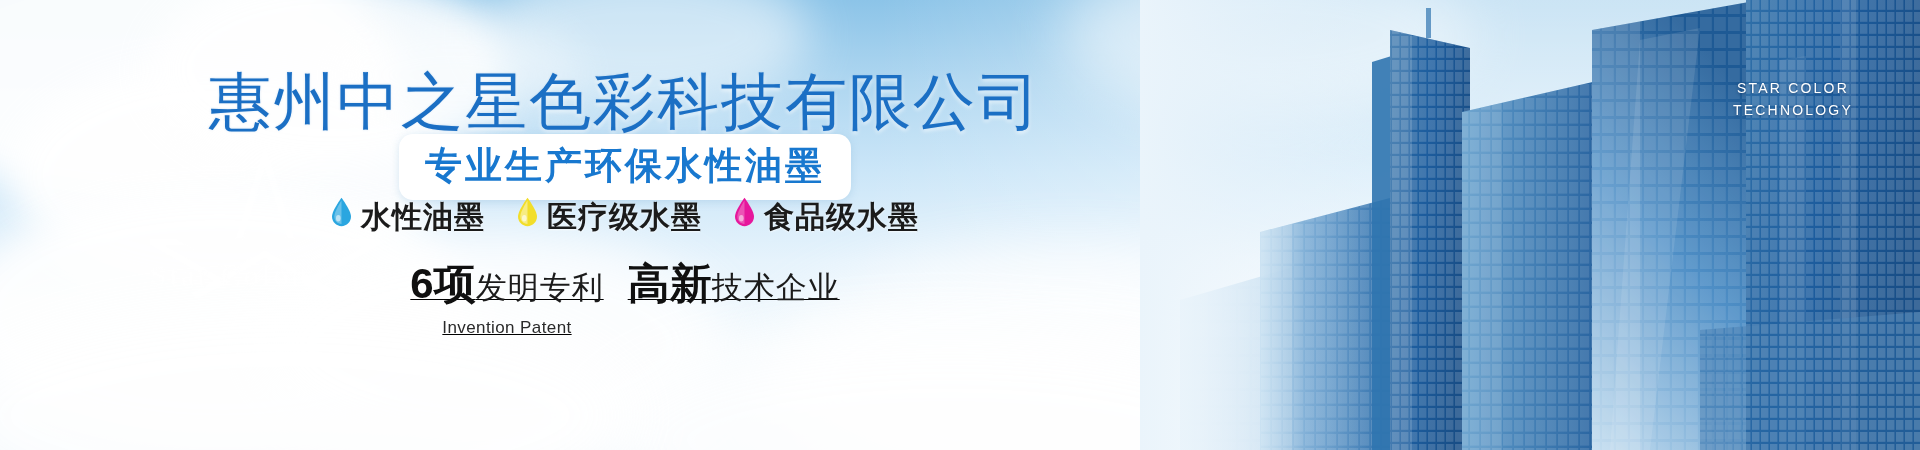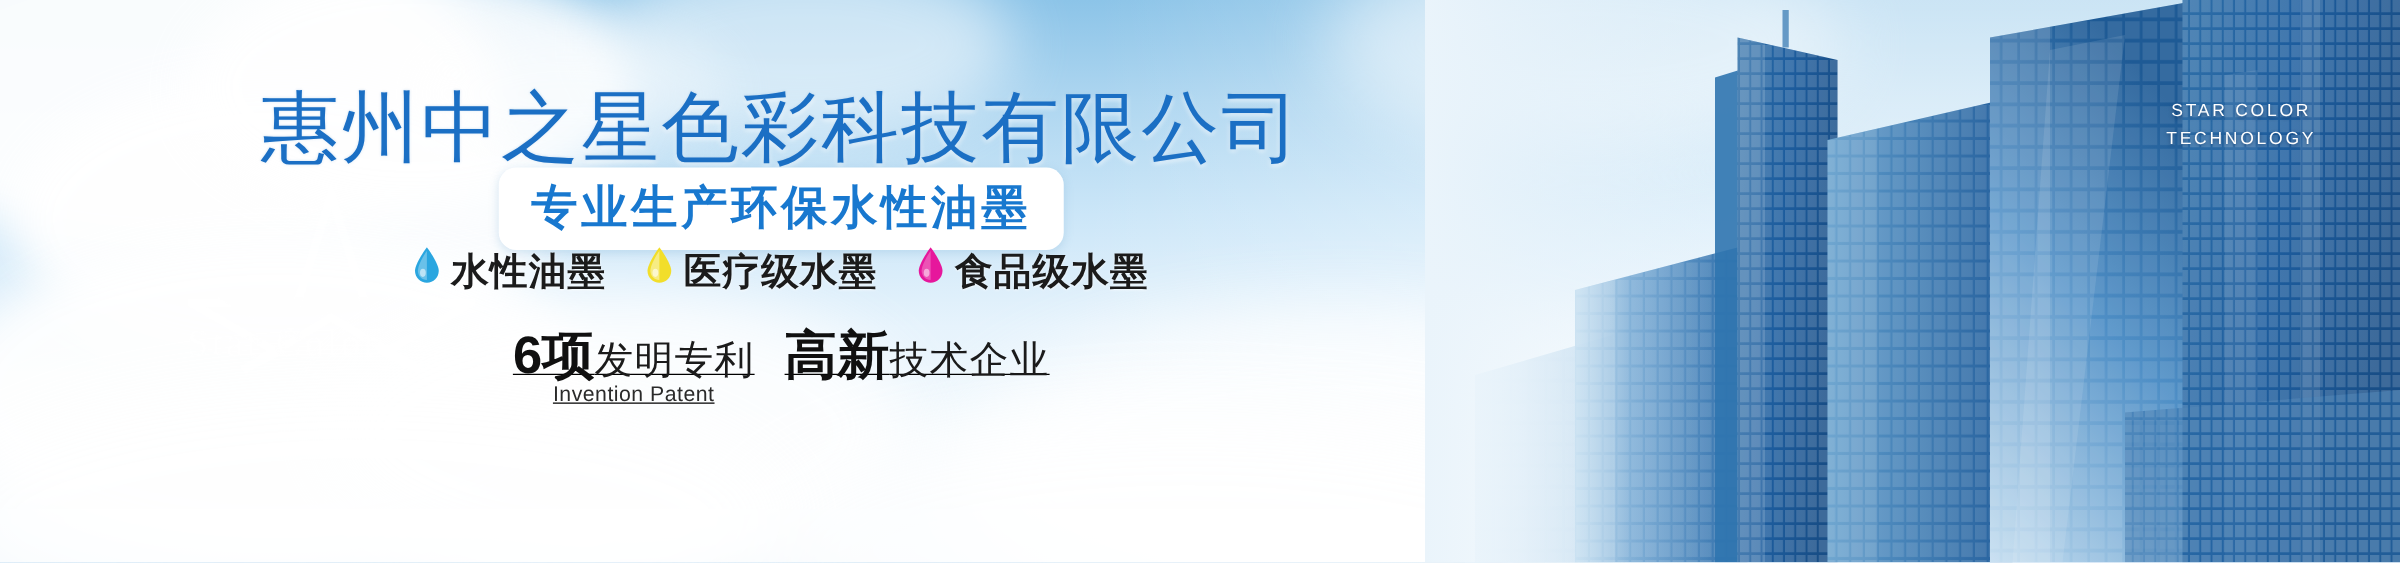--- a/index.html
+++ b/index.html
@@ -127,21 +127,21 @@
     font-size:42px; font-weight:bold; color:#101010;
     letter-spacing:0px;
     vertical-align:baseline;
   }
   .badge-rest {
     font-size:31px; font-weight:normal; color:#1b1b1b;
     letter-spacing:1px;
     vertical-align:baseline;
   }
   .badge-en {
-    margin-top:0;
+    margin-top:12px;
     font-size:17px;
     color:#2a2a2a;
     letter-spacing:.4px;
     white-space:nowrap;
   }
 
   .corner-brand {
     position:absolute;
     right:52px; top:78px;
     width:150px;

